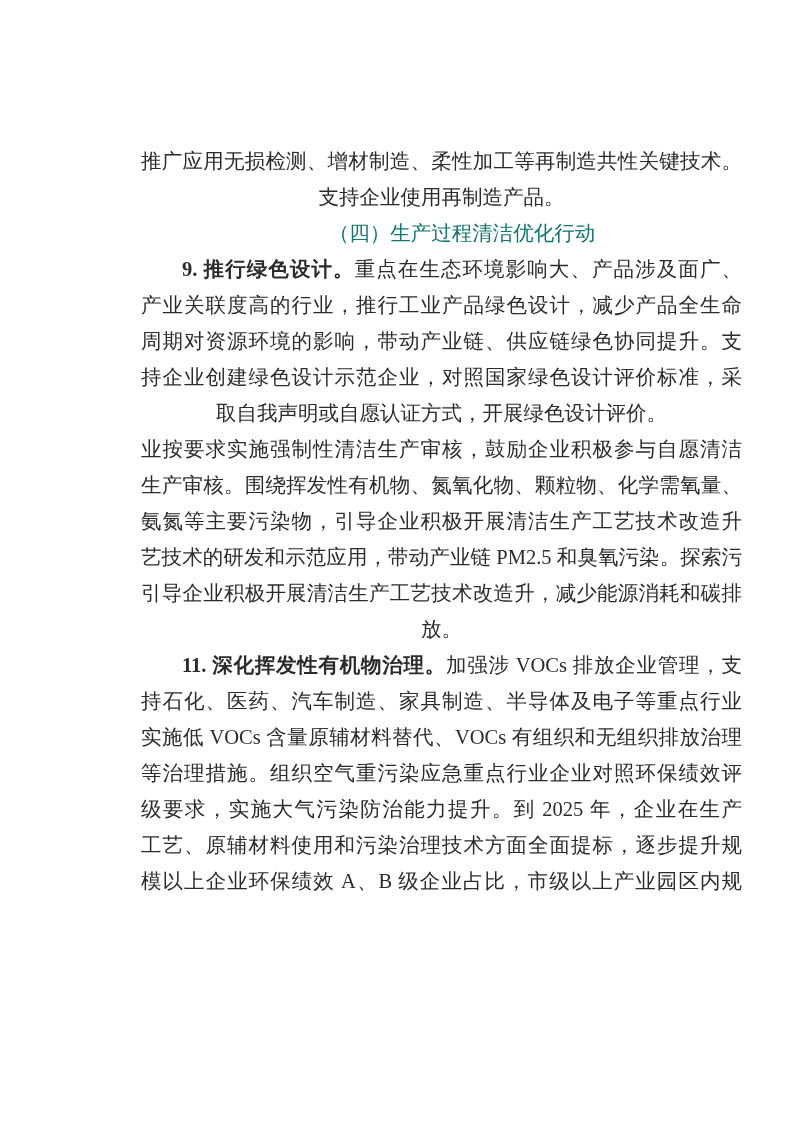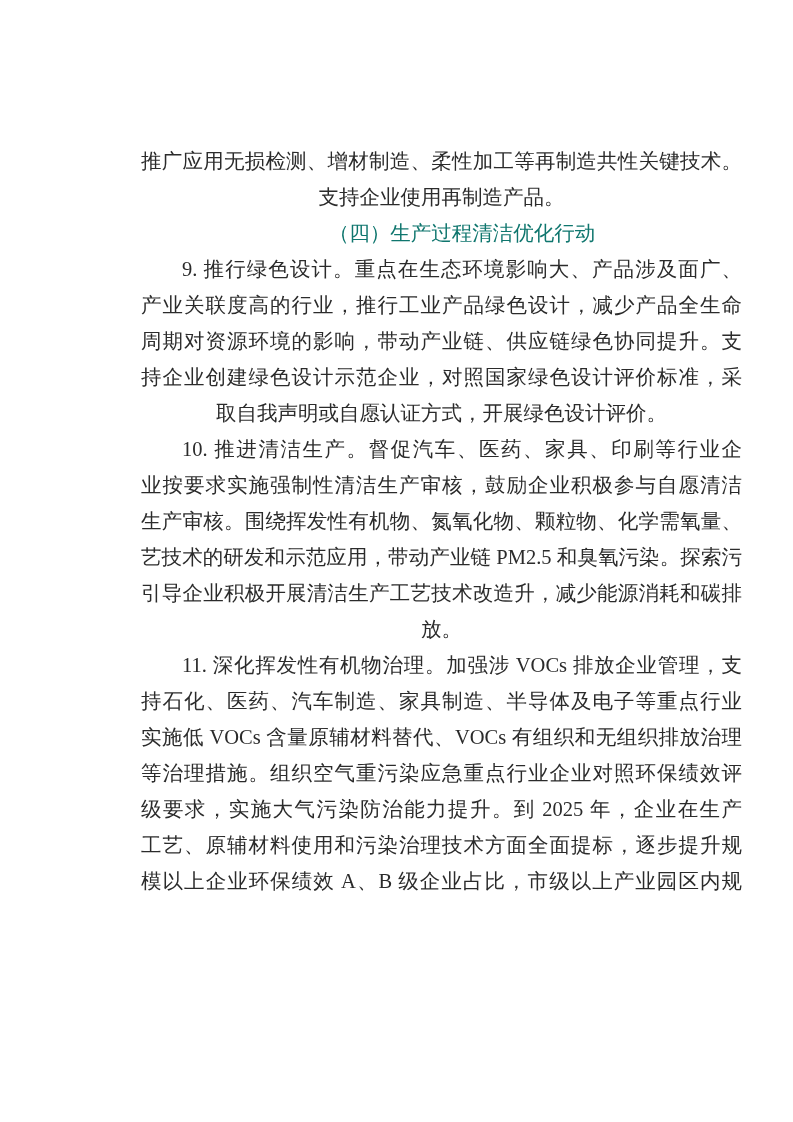--- a/index.html
+++ b/index.html
@@ -36,39 +36,39 @@
     text-justify: inter-character;
   }
   .line.indent {
     text-indent: 2em;
   }
   .line.heading {
     
     color: #0f766e;
   }
   .bold {
-    font-weight: normal;
+    font-weight: bold;
   }
 </style>
 </head>
 <body>
 
 <div class="page" style="background: rgb(255, 255, 255);">
   <div class="doc-body" style="color: rgb(43, 43, 43);">
       <div class="line flush"><span>推广应用无损检测、增材制造、柔性加工等再制造共性关键技术。</span></div>
       <div class="line"><span>支持企业使用再制造产品。</span></div>
       <div class="line indent heading"><span>（四）生产过程清洁优化行动</span></div>
       <div class="line flush indent"><span class="bold">9. 推行绿色设计。</span><span>重点在生态环境影响大、产品涉及面广、</span></div>
       <div class="line flush"><span>产业关联度高的行业，推行工业产品绿色设计，减少产品全生命</span></div>
       <div class="line flush"><span>周期对资源环境的影响，带动产业链、供应链绿色协同提升。支</span></div>
       <div class="line flush"><span>持企业创建绿色设计示范企业，对照国家绿色设计评价标准，采</span></div>
       <div class="line"><span>取自我声明或自愿认证方式，开展绿色设计评价。</span></div>
-      <div class="line flush indent"><span class="bold">10. 推进清洁生产。</span><span>督促汽车、医药、家具、印刷等行业企</span></div>
       <div class="line flush"><span>业按要求实施强制性清洁生产审核，鼓励企业积极参与自愿清洁</span></div>
       <div class="line flush"><span>生产审核。围绕挥发性有机物、氮氧化物、颗粒物、化学需氧量、</span></div>
+      <div class="line flush"><span>氨氮等主要污染物，引导企业积极开展清洁生产工艺技术改造升</span></div>
       <div class="line flush"><span>艺技术的研发和示范应用，带动产业链 PM2.5 和臭氧污染。探索污</span></div>
       <div class="line flush"><span>引导企业积极开展清洁生产工艺技术改造升，减少能源消耗和碳排</span></div>
       <div class="line"><span>放。</span></div>
       <div class="line flush indent"><span class="bold">11. 深化挥发性有机物治理。</span><span>加强涉 VOCs 排放企业管理，支</span></div>
       <div class="line flush"><span>持石化、医药、汽车制造、家具制造、半导体及电子等重点行业</span></div>
       <div class="line flush"><span>实施低 VOCs 含量原辅材料替代、VOCs 有组织和无组织排放治理</span></div>
       <div class="line flush"><span>等治理措施。组织空气重污染应急重点行业企业对照环保绩效评</span></div>
       <div class="line flush"><span>级要求，实施大气污染防治能力提升。到 2025 年，企业在生产</span></div>
       <div class="line flush"><span>工艺、原辅材料使用和污染治理技术方面全面提标，逐步提升规</span></div>
       <div class="line flush"><span>模以上企业环保绩效 A、B 级企业占比，市级以上产业园区内规</span></div>

